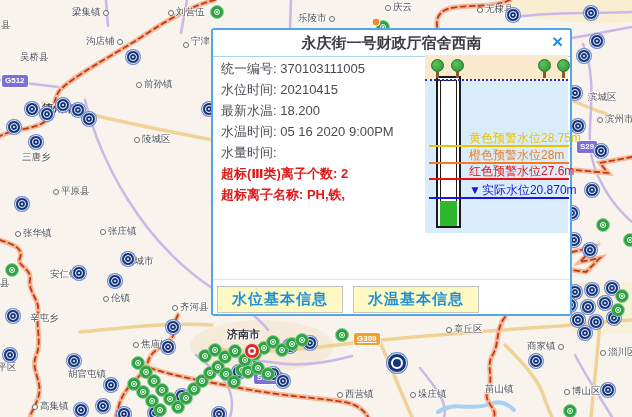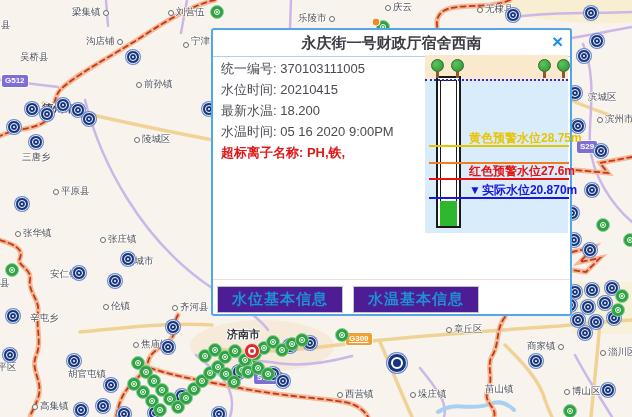--- a/index.html
+++ b/index.html
@@ -41,38 +41,38 @@
     border:2px solid #53a6e8;border-radius:3px;box-sizing:border-box;z-index:10;}
   #popup-title{margin:0;text-align:center;font-size:15px;font-weight:bold;color:#3c3c46;
     padding:4px 0 3px;border-bottom:1px solid #a9d2f0;}
   #popup-close{position:absolute;right:7px;top:1px;font-size:19px;font-weight:bold;color:#1e90e8;
     cursor:pointer;line-height:22px;}
   #fields{position:absolute;left:8px;top:28px;width:182px;}
   .field-row{font-size:13px;line-height:21px;color:#4a4a52;}
   .field-row.warn{color:#e01818;font-weight:bold;}
   #pre-button-sep{position:absolute;left:0;right:0;top:249px;height:1px;background:#f3dede;}
   #popup-buttons{position:absolute;left:4px;bottom:1px;display:flex;gap:10px;}
-  .popup-btn{background:#4c1d95;border:1px solid #c2c2c2;color:#1e90d8;font-weight:bold;
+  .popup-btn{background:#fef9c3;border:1px solid #c2c2c2;color:#1e90d8;font-weight:bold;
     font-size:15px;padding:3px 14px;font-family:inherit;cursor:pointer;letter-spacing:1px;}
 
   
   #diagram{position:absolute;left:212px;top:25px;width:143px;height:178px;}
   #diagram .ground{position:absolute;left:0;right:0;top:0;height:26px;background:#fae9cd;}
   #diagram .surface{position:absolute;left:0;right:0;top:24px;height:0;border-top:2px dotted #2a2acc;z-index:4;}
   #diagram .underground{position:absolute;left:0;right:0;top:26px;bottom:0;background:#d9ecfb;}
   .tree{position:absolute;top:4px;width:14px;height:21px;z-index:5;}
   .tree::before{content:'';position:absolute;left:1px;top:0;width:11px;height:11px;border-radius:50%;
     background:radial-gradient(circle at 35% 35%,#5cc45c,#2e8f35);border:1px solid #1d6e26;}
   .tree::after{content:'';position:absolute;left:6px;top:12px;width:3px;height:7px;background:#8a5a28;}
   .well{position:absolute;left:11px;top:21px;width:25px;height:152px;background:#fff;
     border:2px solid #1a1a1a;box-sizing:border-box;z-index:1;}
   .well-inner{position:absolute;left:2px;top:2px;right:2px;bottom:2px;border:1px solid #1a1a1a;}
   .well-water{position:absolute;left:15px;top:146px;width:17px;height:25px;background:#2eb82e;z-index:2;}
   .level-line{position:absolute;left:4px;width:140px;height:2px;z-index:3;}
-  .level-label{position:absolute;left:44px;font-size:12px;font-weight:bold;white-space:nowrap;z-index:4;}
+  .level-label{position:absolute;left:44px;font-size:12px;font-weight:normal;white-space:nowrap;z-index:4;}
   .level-label .tri{font-size:12px;margin-right:1px;}
 </style>
 </head>
 <body>
 
 <div id="stage">
 
   <svg id="roads-svg" width="632" height="417" viewBox="0 0 632 417">
 
     <path d="M500,0 L632,0 L632,22 C590,26 540,20 505,12 Z" fill="#f8ecc8" opacity="0.75"></path>
@@ -180,34 +180,34 @@
         <em>三唐乡</em>
       </span>
       <span class="map-label" style="left: 53px; top: 185px;">
         <i class="town-dot"></i>
         <em>平原县</em>
       </span>
       <span class="map-label" style="left: 15px; top: 227px;">
         <i class="town-dot"></i>
         <em>张华镇</em>
       </span>
-      <span class="map-label" style="left: 100px; top: 233px;">
+      <span class="map-label" style="left: 100px; top: 225px;">
         <i class="town-dot"></i>
         <em>张庄镇</em>
       </span>
       <span class="map-label" style="left: 125px; top: 255px;">
         <em>禹城市</em>
       </span>
       <span class="map-label" style="left: 50px; top: 268px;">
         <em>安仁镇</em>
       </span>
       <span class="map-label" style="left: 0px; top: 277px;">
         <em>县</em>
       </span>
-      <span class="map-label" style="left: 103px; top: 300px; text-align: right;">
+      <span class="map-label" style="left: 103px; top: 292px; text-align: right;">
         <i class="town-dot"></i>
         <em>伦镇</em>
       </span>
       <span class="map-label" style="left: 172px; top: 301px; align-items: center;">
         <i class="town-dot"></i>
         <em>齐河县</em>
       </span>
       <span class="map-label" style="left: 30px; top: 312px;">
         <em>辛屯乡</em>
       </span>
@@ -259,21 +259,21 @@
         <em>滨城区</em>
       </span>
       <span class="map-label" style="left: 597px; top: 113px;">
         <i class="town-dot"></i>
         <em>滨州市</em>
       </span>
     </div>
   <div id="badges">
       <span class="road-badge purple" style="left: 2px; top: 75px;">G512</span>
       <span class="road-badge purple" style="left: 577px; top: 141px;">S29</span>
-      <span class="road-badge orange" style="left: 346px; top: 333px; text-decoration: underline;">G309</span>
+      <span class="road-badge orange" style="left: 354px; top: 333px; text-decoration: underline;">G309</span>
       <span class="road-badge purple" style="left: 254px; top: 372px;">S7001</span>
     </div>
   <div id="markers">
       <div class="marker m-blue" style="left: 133px; top: 57px;"></div>
       <div class="marker m-blue" style="left: 513px; top: 15px;"></div>
       <div class="marker m-blue" style="left: 533px; top: 40px;"></div>
       <div class="marker m-blue" style="left: 591px; top: 13px;"></div>
       <div class="marker m-blue" style="left: 597px; top: 41px;"></div>
       <div class="marker m-blue" style="left: 584px; top: 56px;"></div>
       <div class="marker m-blue" style="left: 32px; top: 109px;"></div>
@@ -373,38 +373,41 @@
 
   <div id="popup">
     <div id="popup-title">永庆街一号财政厅宿舍西南</div>
     <span id="popup-close">×</span>
 
     <div id="fields">
         <div class="field-row">统一编号: 370103111005</div>
         <div class="field-row">水位时间: 20210415</div>
         <div class="field-row">最新水温: 18.200</div>
         <div class="field-row">水温时间: 05 16 2020 9:00PM</div>
+        <div class="field-row">水量时间:</div>
+        <div class="field-row warn">超标(Ⅲ类)离子个数: 2</div>
         <div class="field-row warn">超标离子名称: PH,铁,</div>
       </div>
 
     <div id="diagram">
       <div class="ground" style="background: rgb(250, 233, 205);"></div>
       <div class="underground" style="background: rgb(217, 236, 251);"></div>
       <div class="surface" style="border-top-color: rgb(42, 42, 204);"></div>
       <div class="well">
         <div class="well-inner"></div>
       </div>
       <div class="well-water" style="background: rgb(46, 184, 46);"></div>
     <div class="tree" style="left: 5px;"></div>
         <div class="tree" style="left: 25px;"></div>
         <div class="tree" style="left: 112px;"></div>
         <div class="tree" style="left: 131px;"></div>
         <div class="level-line" style="top: 90px; background: rgb(232, 196, 0);"></div>
         <div class="level-label" style="top: 75px; color: rgb(232, 196, 0);"><span>黄色预警水位28.75m</span></div>
         <div class="level-line" style="top: 107px; background: rgb(240, 125, 30);"></div>
+        <div class="level-label" style="top: 92px; color: rgb(240, 125, 30);"><span>橙色预警水位28m</span></div>
         <div class="level-line" style="top: 123px; background: rgb(229, 18, 18);"></div>
         <div class="level-label" style="top: 108px; color: rgb(229, 18, 18);"><span>红色预警水位27.6m</span></div>
         <div class="level-line" style="top: 142px; background: rgb(22, 22, 221);"></div>
         <div class="level-label" style="top: 127px; color: rgb(22, 22, 221);"><span class="tri">▼</span><span>实际水位20.870m</span></div>
       </div>
 
     <div id="pre-button-sep"></div>
     <div id="popup-buttons">
       <button class="popup-btn">水位基本信息</button>
       <button class="popup-btn">水温基本信息</button>

